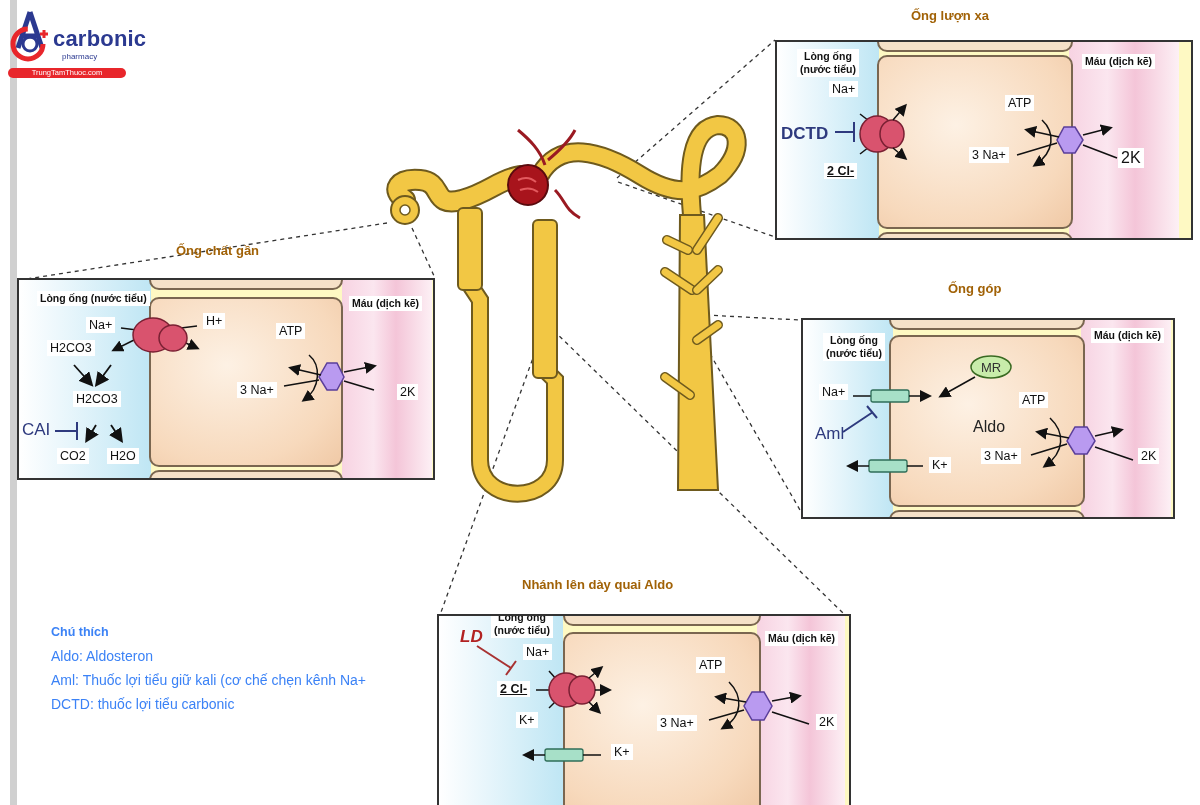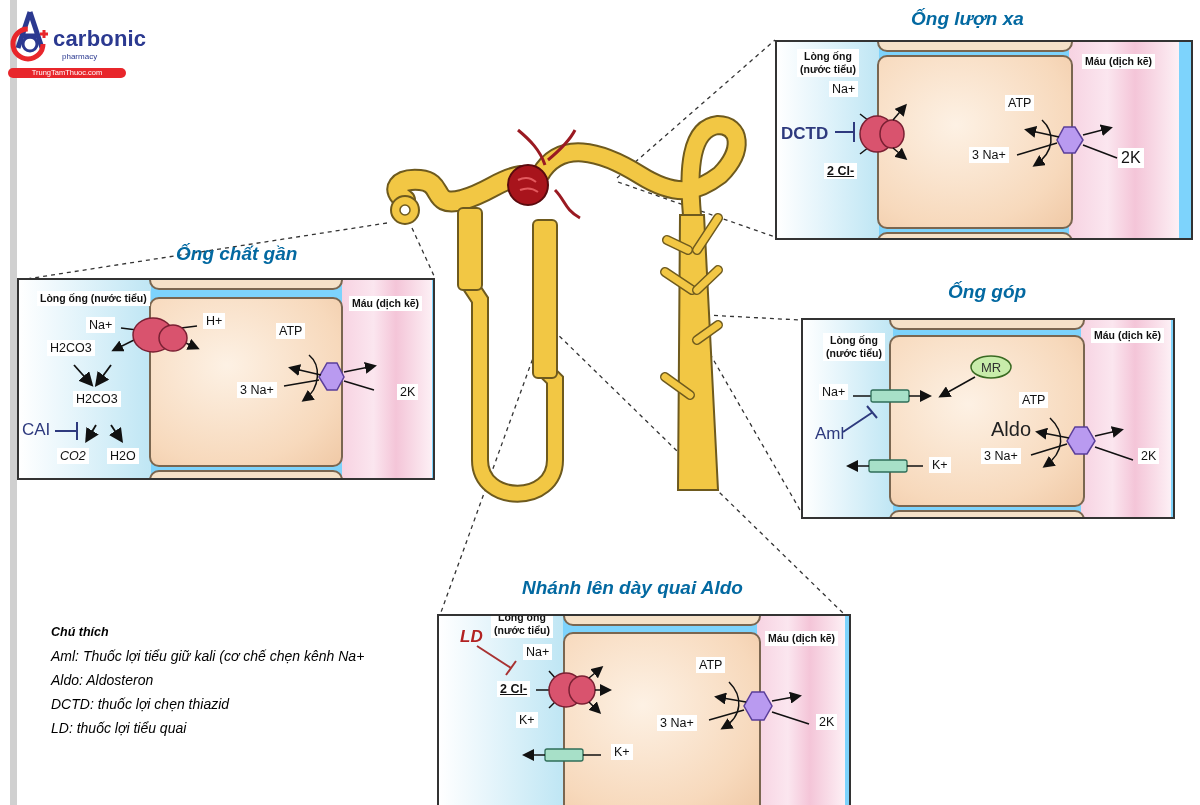--- a/index.html
+++ b/index.html
@@ -2,33 +2,33 @@
 <html><head>
 <meta charset="utf-8">
 <style>
   html,body{margin:0;padding:0;}
   body{width:1200px;height:805px;position:relative;overflow:hidden;background:#ffffff;font-family:"Liberation Sans",sans-serif;color:#111;}
   .leftbar{position:absolute;left:10px;top:0;width:7px;height:805px;background:#d0d0d0;}
   .logo{position:absolute;left:8px;top:8px;width:125px;height:72px;}
   .logo .brand{position:absolute;left:45px;top:18px;font-size:22px;font-weight:bold;color:#2b3990;letter-spacing:0.2px;}
   .logo .sub{position:absolute;left:54px;top:44px;font-size:8px;color:#2b3990;}
   .logo .pill{position:absolute;left:0;top:60px;width:118px;height:10px;border-radius:5px;background:#e8262b;color:#fff;font-size:7.5px;line-height:10px;text-align:center;}
-  .title{position:absolute;font-weight:bold;font-size:19px;color:#0369a1;white-space:nowrap;font-style:italic;}
-  .panel{position:absolute;border:2px solid #333;background:#7dd3fc;overflow:hidden;}
+  .title{position:absolute;font-weight:bold;font-size:13px;color:#a16207;white-space:nowrap;}
+  .panel{position:absolute;border:2px solid #333;background:#fef9c3;overflow:hidden;}
   .lumen{position:absolute;left:0;top:0;bottom:0;background:linear-gradient(90deg,#ffffff 0%,#e6f5fb 40%,#bfe6f4 100%);}
   .cell{position:absolute;border:2px solid #7a6650;border-radius:10px;background:radial-gradient(ellipse at 40% 40%,#fdf1e4 0%,#f7d9bc 70%,#f0c9a6 100%);}
   .cellcap{position:absolute;height:18px;border:2px solid #7a6650;border-radius:10px;background:#f5e1c8;}
   .blood{position:absolute;top:0;bottom:0;background:linear-gradient(90deg,#f7d3e2 0%,#fbe6ef 35%,#f4c5d8 60%,#fdf0f5 100%);}
   .lbl{position:absolute;font-size:12.5px;background:#fff;padding:1px 3px;white-space:nowrap;}
   .lbl.small{font-size:10.5px;font-weight:bold;text-align:center;line-height:13px;}
   .lbl.bold{font-weight:bold;text-decoration:underline;}
   .drug{position:absolute;font-size:17px;color:#2e3a7e;white-space:nowrap;}
   .drug.red{color:#b22222;font-weight:bold;font-style:italic;}
   svg.over{position:absolute;left:0;top:0;overflow:visible;}
-  .legend{position:absolute;left:51px;top:620px;font-size:14px;line-height:24px;color:#000000;font-style:italic;}
+  .legend{position:absolute;left:51px;top:620px;font-size:14px;line-height:24px;color:#3b82f6;}
   .legend .lh{font-weight:bold;font-size:12.5px;}
   .nephron{position:absolute;left:0;top:0;}
 </style>
 </head>
 <body>
 
 <div class="leftbar"></div>
 
 <div class="logo">
   <svg width="50" height="56" style="position:absolute;left:0;top:0">
@@ -107,21 +107,21 @@
   <div class="blood" style="left:323px;width:90px;"></div>
   <div class="cellcap" style="left:130px;top:-12px;width:190px;"></div>
   <div class="cell" style="left:130px;top:17px;width:190px;height:166px;"></div>
   <div class="cellcap" style="left:130px;top:190px;width:190px;"></div>
   <div class="lbl small" style="left:18px;top:11px;text-align:right;">Lòng ống (nước tiểu)</div>
   <div class="lbl small" style="left:330px;top:16px;">Máu (dịch kẽ)</div>
   <div class="lbl" style="left:67px;top:37px;">Na+</div>
   <div class="lbl" style="left:184px;top:33px;">H+</div>
   <div class="lbl" style="left:28px;top:60px;">H2CO3</div>
   <div class="lbl" style="left:54px;top:111px;">H2CO3</div>
-  <div class="lbl" style="left:38px;top:168px;font-style:italic;">CO2</div>
+  <div class="lbl" style="left:38px;top:168px;">CO2</div>
   <div class="lbl" style="left:88px;top:168px;">H2O</div>
   <div class="lbl" style="left:257px;top:43px;">ATP</div>
   <div class="lbl" style="left:218px;top:102px;">3 Na+</div>
   <div class="lbl" style="left:378px;top:104px;">2K</div>
   <div class="drug" style="left:3px;top:140px;">CAI</div>
   <svg class="over" width="414" height="198">
     <defs>
         <marker id="ah" markerWidth="8" markerHeight="8" refX="6" refY="4" orient="auto">
           <path d="M0 0 L8 4 L0 8 Z" fill="#111"></path>
         </marker>
@@ -196,21 +196,21 @@
   <div class="cellcap" style="left:86px;top:-12px;width:192px;"></div>
   <div class="cell" style="left:86px;top:15px;width:192px;height:168px;"></div>
   <div class="cellcap" style="left:86px;top:190px;width:192px;"></div>
   <div class="lbl small" style="left:20px;top:13px;"><span>Lòng ống</span><br><span>(nước tiểu)</span></div>
   <div class="lbl small" style="left:288px;top:8px;">Máu (dịch kẽ)</div>
   <div class="lbl" style="left:16px;top:64px;">Na+</div>
   <div class="lbl" style="left:126px;top:137px;">K+</div>
   <div class="lbl" style="left:216px;top:72px;">ATP</div>
   <div class="lbl" style="left:178px;top:128px;">3 Na+</div>
   <div class="lbl" style="left:335px;top:128px;">2K</div>
-  <div class="drug" style="left:188px;top:98px;font-size:20px;color:#222;">Aldo</div>
+  <div class="drug" style="left:170px;top:98px;font-size:16px;color:#222;">Aldo</div>
   <div class="drug" style="left:12px;top:104px;">Aml</div>
   <svg class="over" width="370" height="197">
     <defs>
         <marker id="ah3" markerWidth="8" markerHeight="8" refX="6" refY="4" orient="auto">
           <path d="M0 0 L8 4 L0 8 Z" fill="#111"></path>
         </marker>
       </defs>
     <path d="M50 76 L68 76" stroke="#111" stroke-width="1.5"></path>
     <g>
       <rect x="68" y="70" width="38" height="12" rx="2" fill="#a7e0c8" stroke="#2f6e58" stroke-width="1.3"></rect>
@@ -281,17 +281,16 @@
     <path d="M307 86 L278 81" stroke="#111" stroke-width="1.5" marker-end="url(#ah4)"></path>
     <path d="M305 94 L270 104" stroke="#111" stroke-width="1.5"></path>
     <path d="M333 85 L360 80" stroke="#111" stroke-width="1.5" marker-end="url(#ah4)"></path>
     <path d="M333 96 L370 108" stroke="#111" stroke-width="1.5"></path>
     <path d="M290 66 C304 80,304 100,284 112" stroke="#111" stroke-width="1.5" fill="none" marker-end="url(#ah4)"></path>
   </svg>
 </div>
 
 <div class="legend">
   <div class="lh">Chú thích</div>
+  <div>Aldo: Aldosteron</div>
   <div>Aml: Thuốc lợi tiểu giữ kali (cơ chế chẹn kênh Na+</div>
-  <div>Aldo: Aldosteron</div>
-  <div>DCTD: thuốc lợi chẹn thiazid</div>
-  <div>LD: thuốc lợi tiểu quai</div>
+  <div>DCTD: thuốc lợi tiểu carbonic</div>
 </div>
 
 </body></html>

